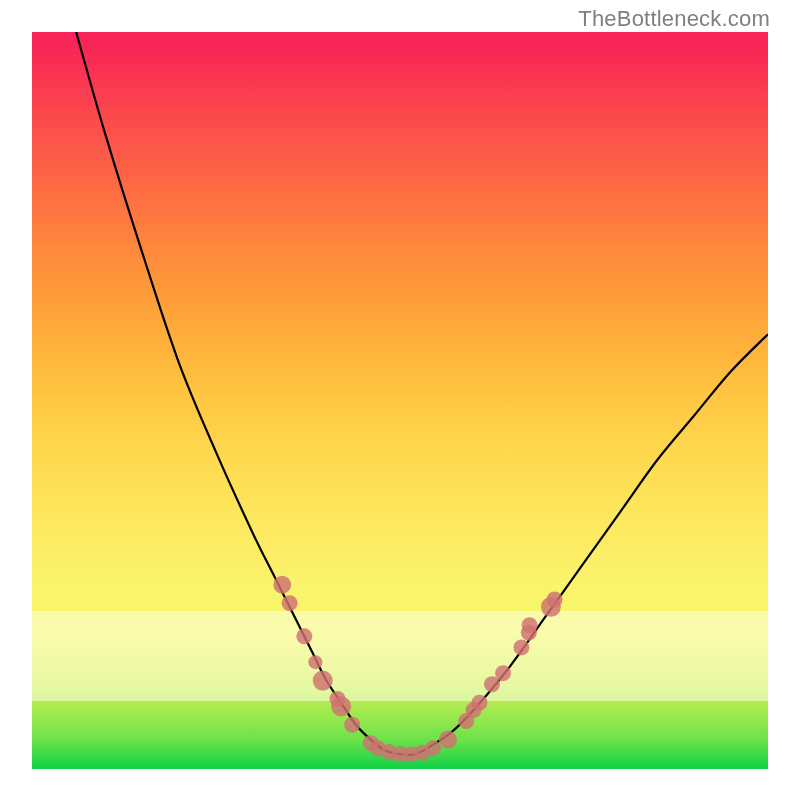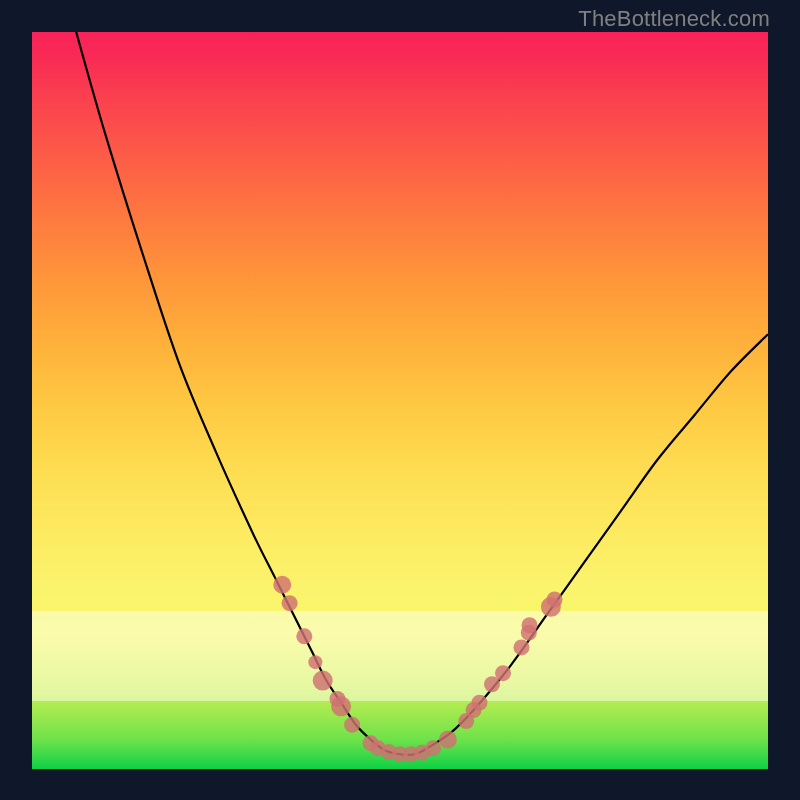--- a/index.html
+++ b/index.html
@@ -9,21 +9,21 @@
     height: 800px;
     overflow: hidden;
     background: #000;
     font-family: Arial, Helvetica, sans-serif;
   }
   .frame {
     position: absolute;
     top: 0; left: 0;
     width: 800px;
     height: 800px;
-    background: #0f172a;
+    background: #ffffff;
   }
   .plot-area {
     position: absolute;
     top: 32px;
     left: 32px;
     width: 736px;
     height: 737px;
     
     background: linear-gradient(to top,
       #0ed145 0%,

